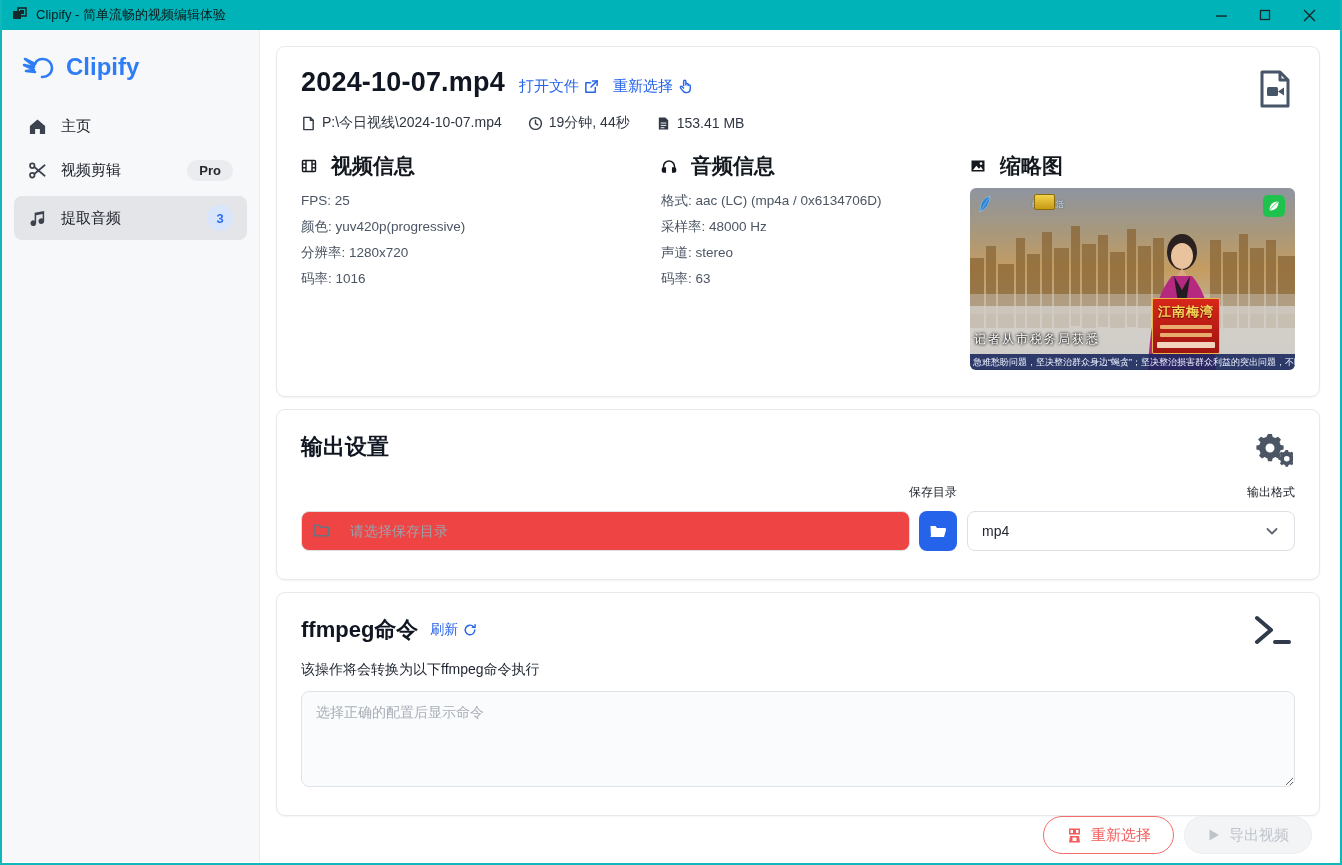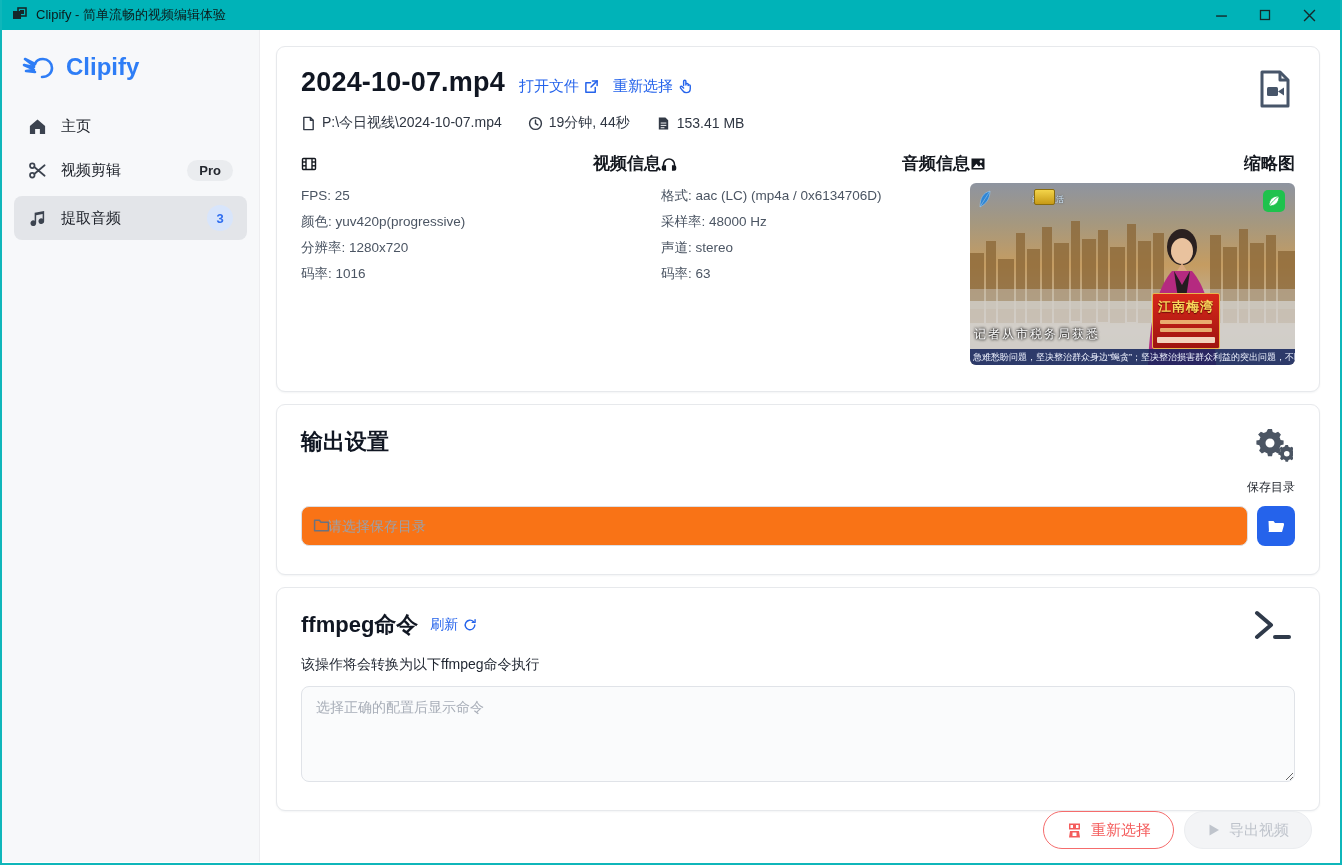--- a/index.html
+++ b/index.html
@@ -35,21 +35,21 @@
   .file-card { padding:20px 24px 26px 24px; }
   .file-head { display:flex; align-items:baseline; gap:14px; }
   .file-name { font-size:27px; font-weight:700; color:#101622; letter-spacing:.2px; }
   .head-link { display:inline-flex; align-items:center; gap:5px; color:#2563eb; font-size:15px; cursor:pointer; text-decoration:none; }
   .head-link svg { width:15px; height:15px; }
   .corner-ico { position:absolute; right:26px; top:22px; width:36px; height:40px; color:#475569; }
   .meta-row { display:flex; align-items:center; gap:26px; margin-top:16px; font-size:14px; color:#2f3642; }
   .meta-item { display:flex; align-items:center; gap:6px; }
   .meta-item svg { width:15px; height:15px; color:#333a46; }
   .info-cols { display:flex; margin-top:20px; }
-  .info-col h3 { display:flex; align-items:center; gap:14px; font-size:17px; font-weight:700; color:#14181f; margin-bottom:8px;justify-content:space-between; }
+  .info-col h3 { display:flex; align-items:center; gap:14px; font-size:21px; font-weight:700; color:#14181f; margin-bottom:8px; }
   .info-col h3 svg { width:16px; height:16px; }
   .info-col .rows div { font-size:13.5px; color:#4b5563; line-height:26px; }
   .col-video { width:360px; }
   .col-audio { flex:1; }
   .col-thumb { width:325px; flex-shrink:0; }
   
   .thumb { position:relative; width:325px; height:182px; border-radius:6px; overflow:hidden; margin-top:8px;
            background:linear-gradient(180deg,#8e94a0 0%,#a5987f 22%,#c59c61 45%,#c0ab8a 62%,#c7c3bd 80%,#bdb9b4 100%); }
   .thumb svg.scene { position:absolute; inset:0; width:100%; height:100%; }
   .thumb .ch-logo { position:absolute; left:8px; top:7px; display:flex; align-items:center; gap:3px; }
@@ -72,22 +72,22 @@
   .output-card { padding:22px 24px 28px 24px; }
   .card-title { font-size:22px; font-weight:700; color:#101622; }
   .gears { position:absolute; right:26px; top:24px; width:42px; height:38px; color:#4b5563; }
   .form-row { display:flex; margin-top:22px; gap:10px; }
   .fgroup-left { flex:1; }
   .fgroup-right { width:328px; flex-shrink:0; }
   .flabel { font-size:12px; color:#23272f; margin-bottom:10px;text-align:right; }
   .dir-line { display:flex; gap:9px; }
   .input-wrap { position:relative; flex:1; }
   .input-wrap svg { position:absolute; left:12px; top:11px; width:17px; height:17px; color:#6b7280; }
-  .text-input { width:100%; height:40px; border:1px solid #dcdfe4; border-radius:8px; padding:0 12px 0 26px;
-        font-size:14px; color:#303742; background:#f97316; outline:none; font-family:"Liberation Sans",sans-serif; }
+  .text-input { width:100%; height:40px; border:1px solid #dcdfe4; border-radius:8px; padding:0 12px 0 48px;
+        font-size:14px; color:#303742; background:#ef4444; outline:none; font-family:"Liberation Sans",sans-serif; }
   .text-input::placeholder { color:#9aa1ab; }
   .btn-folder { width:38px; height:40px; background:#2563eb; border:none; border-radius:8px; color:#fff;
         display:flex; align-items:center; justify-content:center; cursor:pointer; flex-shrink:0; }
   .btn-folder svg { width:18px; height:18px; }
   .select-box { height:40px; border:1px solid #dcdfe4; border-radius:8px; display:flex; align-items:center;
         padding:0 14px; font-size:14px; color:#23272f; cursor:pointer; background:#fff; }
   .select-box svg { margin-left:auto; width:16px; height:16px; color:#5f6670; }
   
   .ffmpeg-card { padding:22px 24px 24px 24px; }
   .ff-head { display:flex; align-items:center; gap:12px; }
@@ -363,20 +363,29 @@
                   </svg>
                 <input class="text-input" type="text" placeholder="请选择保存目录" style="">
               </div>
               <button class="btn-folder">
                 <svg viewBox="0 0 18 18" fill="currentColor">
                     <path d="M1.5 4 h5 l1.5 2 h8 a1 1 0 0 1 1 1 v1 h-13 l-2 7 z M1.5 4 v11 l2.3-7 h13.2 l-2 7 h-13.5"></path>
                   </svg>
               </button>
             </div>
           </div>
+          <div class="fgroup-right">
+            <div class="flabel">输出格式</div>
+            <div class="select-box">
+              <span>mp4</span>
+              <svg viewBox="0 0 16 16" fill="none" stroke="currentColor" stroke-width="1.8" stroke-linecap="round" stroke-linejoin="round">
+                  <path d="M3.5 6 L8 10.5 L12.5 6"></path>
+                </svg>
+            </div>
+          </div>
         </div>
       </section>
 
       <section class="card ffmpeg-card">
         <div class="ff-head">
           <span class="card-title">ffmpeg命令</span>
           <a class="refresh-link">
             <span>刷新</span>
             <svg viewBox="0 0 16 16" fill="none" stroke="currentColor" stroke-width="1.6" stroke-linecap="round" stroke-linejoin="round">
               <path d="M13.5 8 a5.5 5.5 0 1 1-1.6-3.9"></path>

